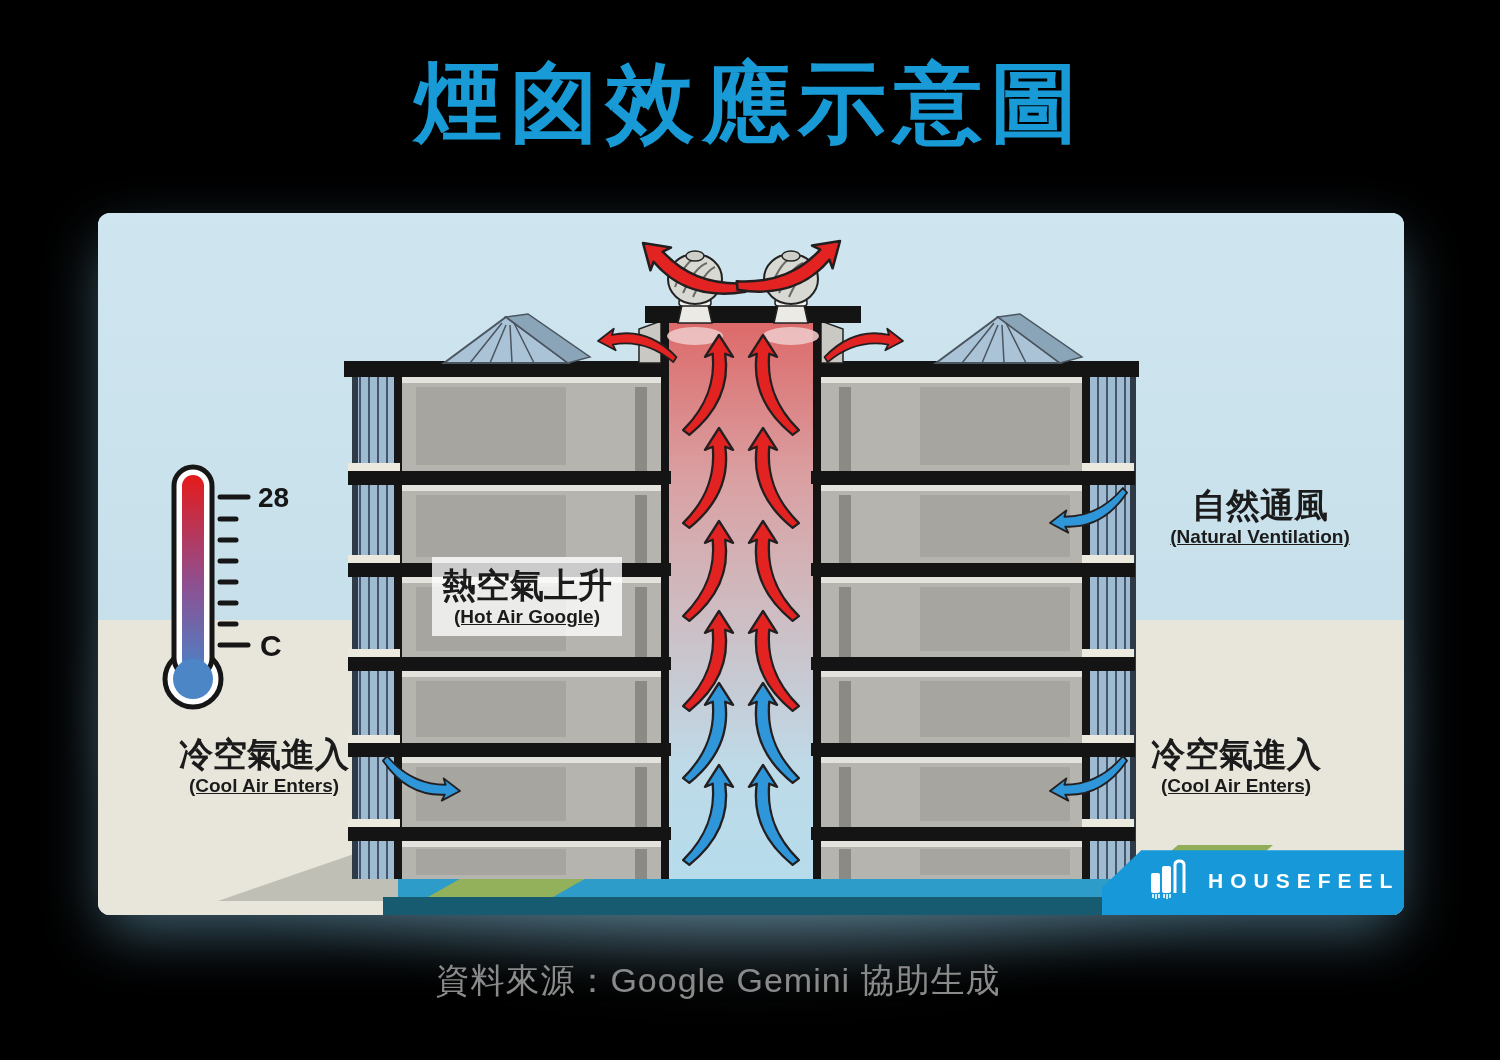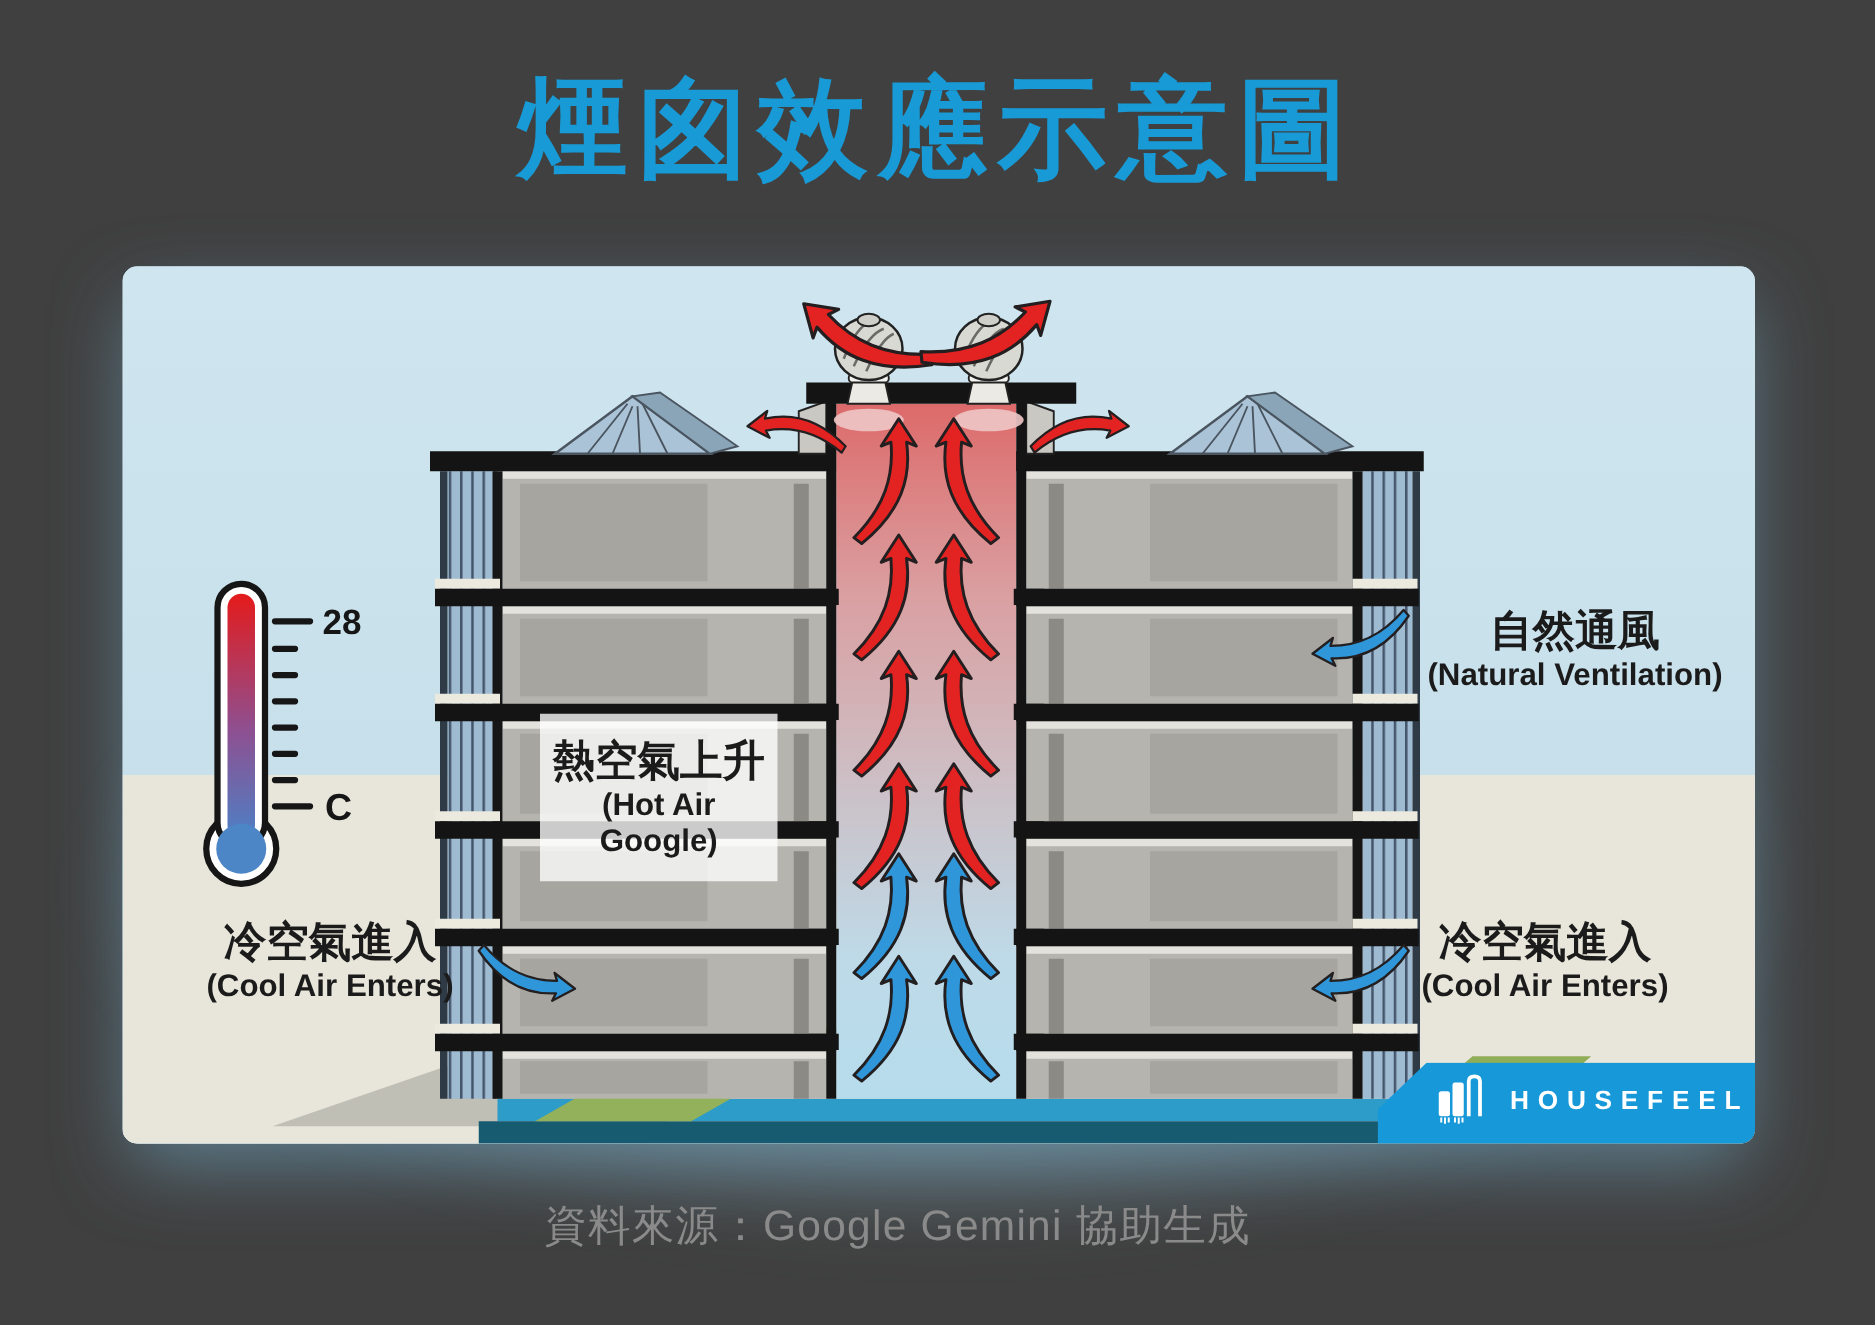--- a/index.html
+++ b/index.html
@@ -1,30 +1,30 @@
 <!DOCTYPE html>
 <html><head>
 <meta charset="utf-8">
 <style>
   html,body{margin:0;padding:0;background:#ffffff;}
   .page{position:relative;width:1500px;height:1060px;overflow:hidden;
-        font-family:"Liberation Sans","DejaVu Sans",sans-serif;background:#404040;}
+        font-family:"Liberation Sans","DejaVu Sans",sans-serif;background:#000000;}
   .glow{position:absolute;left:70px;top:430px;width:1360px;height:560px;border-radius:50%;
         background:radial-gradient(closest-side,rgba(168,213,236,0.85),rgba(255,255,255,0));
         filter:blur(26px);}
   .title{position:absolute;left:0;top:52px;width:1500px;text-align:center;
          font-size:88px;font-weight:900;letter-spacing:8px;color:#189ad6;line-height:1.15;}
   .card{position:absolute;left:98px;top:213px;width:1306px;height:702px;border-radius:12px;
         overflow:hidden;background:#c8e0ea;
         box-shadow:0 22px 60px -8px rgba(120,180,210,0.55);}
   .card svg.scene{position:absolute;left:0;top:0;}
   .lbl{position:absolute;text-align:center;color:#1b1b1b;}
   .lbl .zh{font-size:34px;font-weight:700;line-height:1.2;}
-  .lbl .en{font-size:25px;font-weight:700;line-height:1.15;}
-  .lbl-hot{left:334px;top:358px;width:186px;padding:18px 2px;background:rgba(255,255,255,0.78);}
+  .lbl .en{font-size:19px;font-weight:700;line-height:1.15;text-decoration:underline;}
+  .lbl-hot{left:334px;top:344px;width:186px;padding:8px 2px;background:rgba(255,255,255,0.78);}
   .lbl-nat{left:1028px;top:272px;width:268px;}
   .lbl-coolL{left:46px;top:521px;width:240px;}
   .lbl-coolR{left:1018px;top:521px;width:240px;}
   .banner{position:absolute;right:0;bottom:0;width:302px;height:72px;background:#1798d8;
           clip-path:polygon(0 100%,0 62%,13% 10%,100% 10%,100% 100%);
           display:flex;align-items:center;padding-left:46px;box-sizing:border-box;gap:20px;}
   .banner .brand{color:#ffffff;font-size:21px;font-weight:700;letter-spacing:7px;margin-top:4px;}
   .caption{position:absolute;left:0;top:958px;width:1436px;text-align:center;
            font-size:34px;font-weight:500;color:#8a8a8a;letter-spacing:1px;}
 </style>

